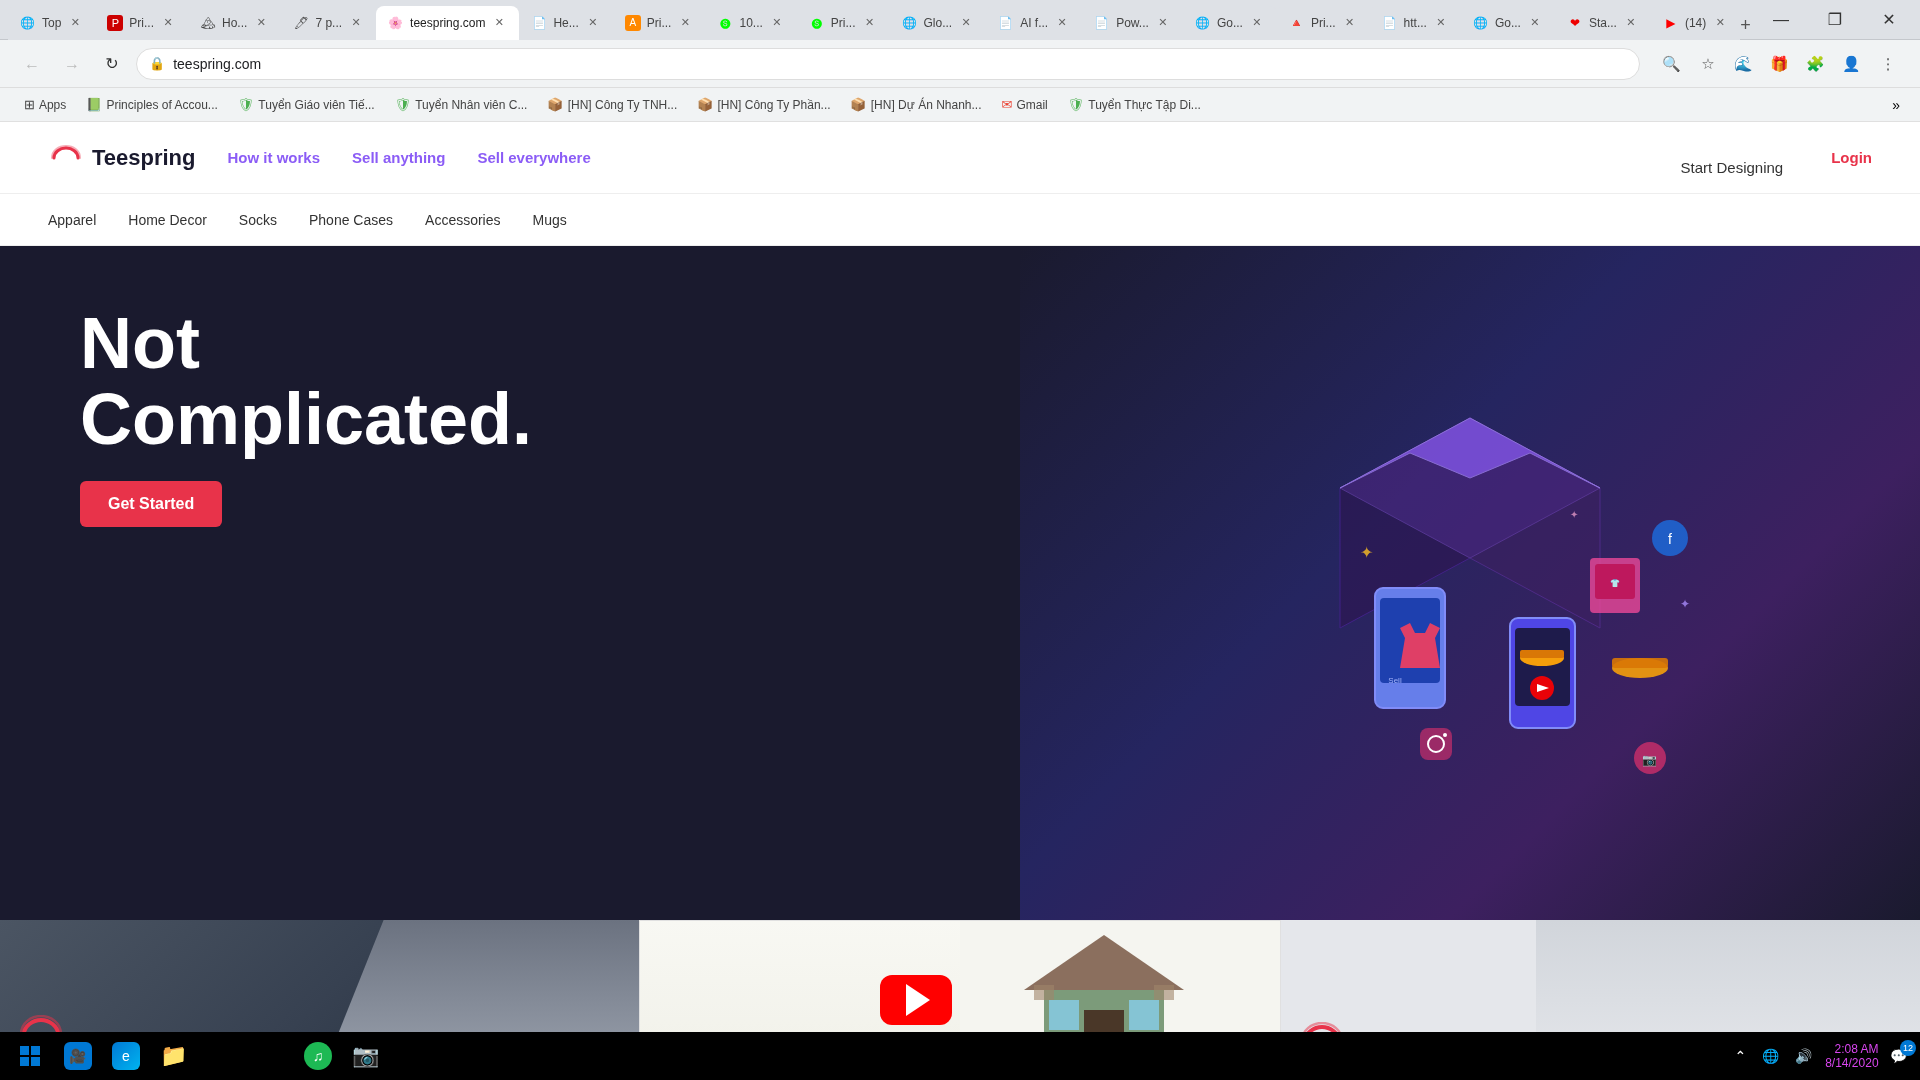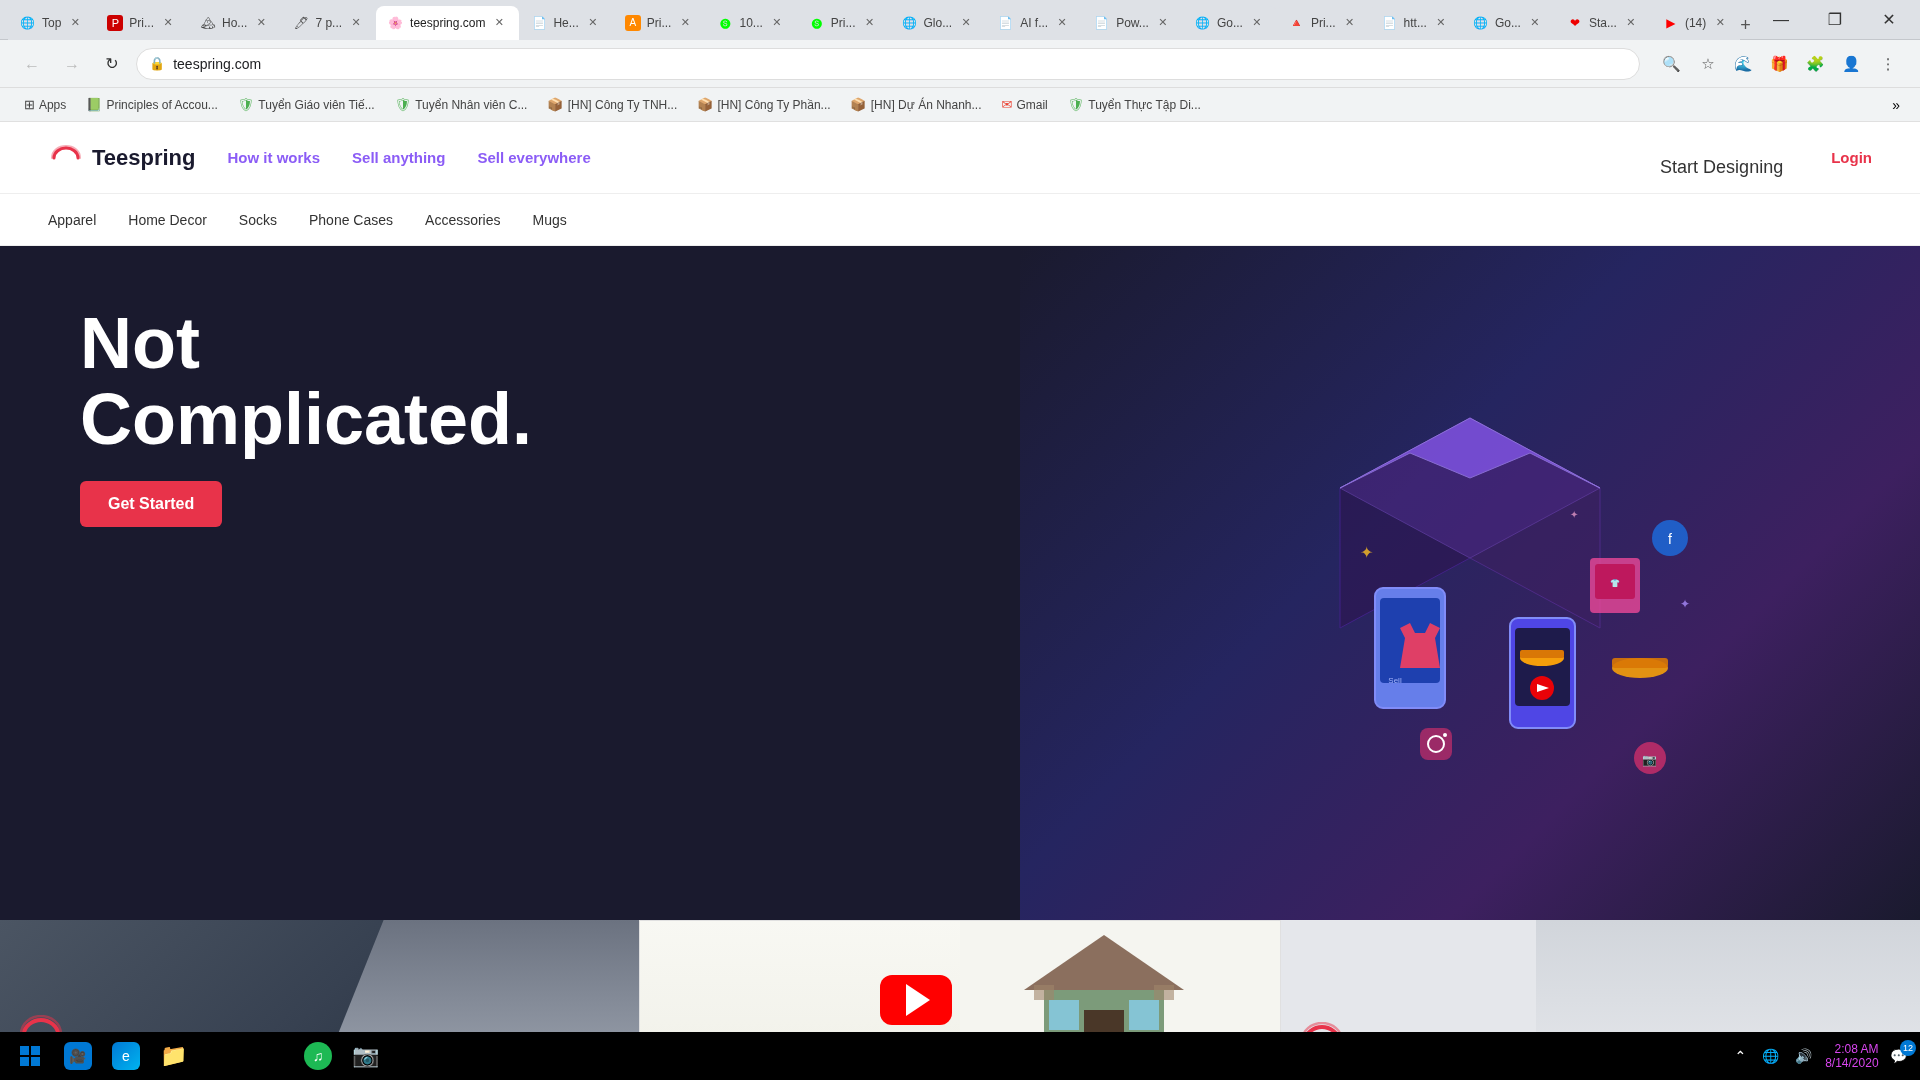--- a/index.html
+++ b/index.html
@@ -58,21 +58,21 @@
     .site-header {
       display: flex; align-items: center; padding: 0 48px; height: 72px; background: #fff;
       border-bottom: 1px solid #eee; justify-content: space-between;
     }
     .site-logo { display: flex; align-items: center; gap: 8px; cursor: pointer; }
     .logo-text { font-size: 22px; font-weight: 700; color: #1a1a2e; }
     .site-nav { display: flex; align-items: center; gap: 32px; margin-left: 32px; }
     .site-nav a { font-size: 15px; color: #8b5cf6; cursor: pointer; text-decoration: none; font-weight: bold; }
     .header-left { display: flex; align-items: center; }
     .header-right { display: flex; align-items: center; gap: 24px; }
-    .start-designing-btn { font-size: 18px; color: #333; cursor: pointer; font-weight: 500; margin-top: 19px; }
+    .start-designing-btn { font-size: 15px; color: #333; cursor: pointer; font-weight: 500; margin-top: 19px; }
     .login-btn { font-size: 15px; color: #e8334a; cursor: pointer; font-weight: 700; margin-left: 24px; }
 
     
     .category-nav {
       display: flex; align-items: center; padding: 0 48px; height: 52px; background: #fff;
       border-bottom: 1px solid #eee; gap: 32px;
     }
     .category-nav a { font-size: 14px; color: #333; cursor: pointer; text-decoration: none; }
 
     

